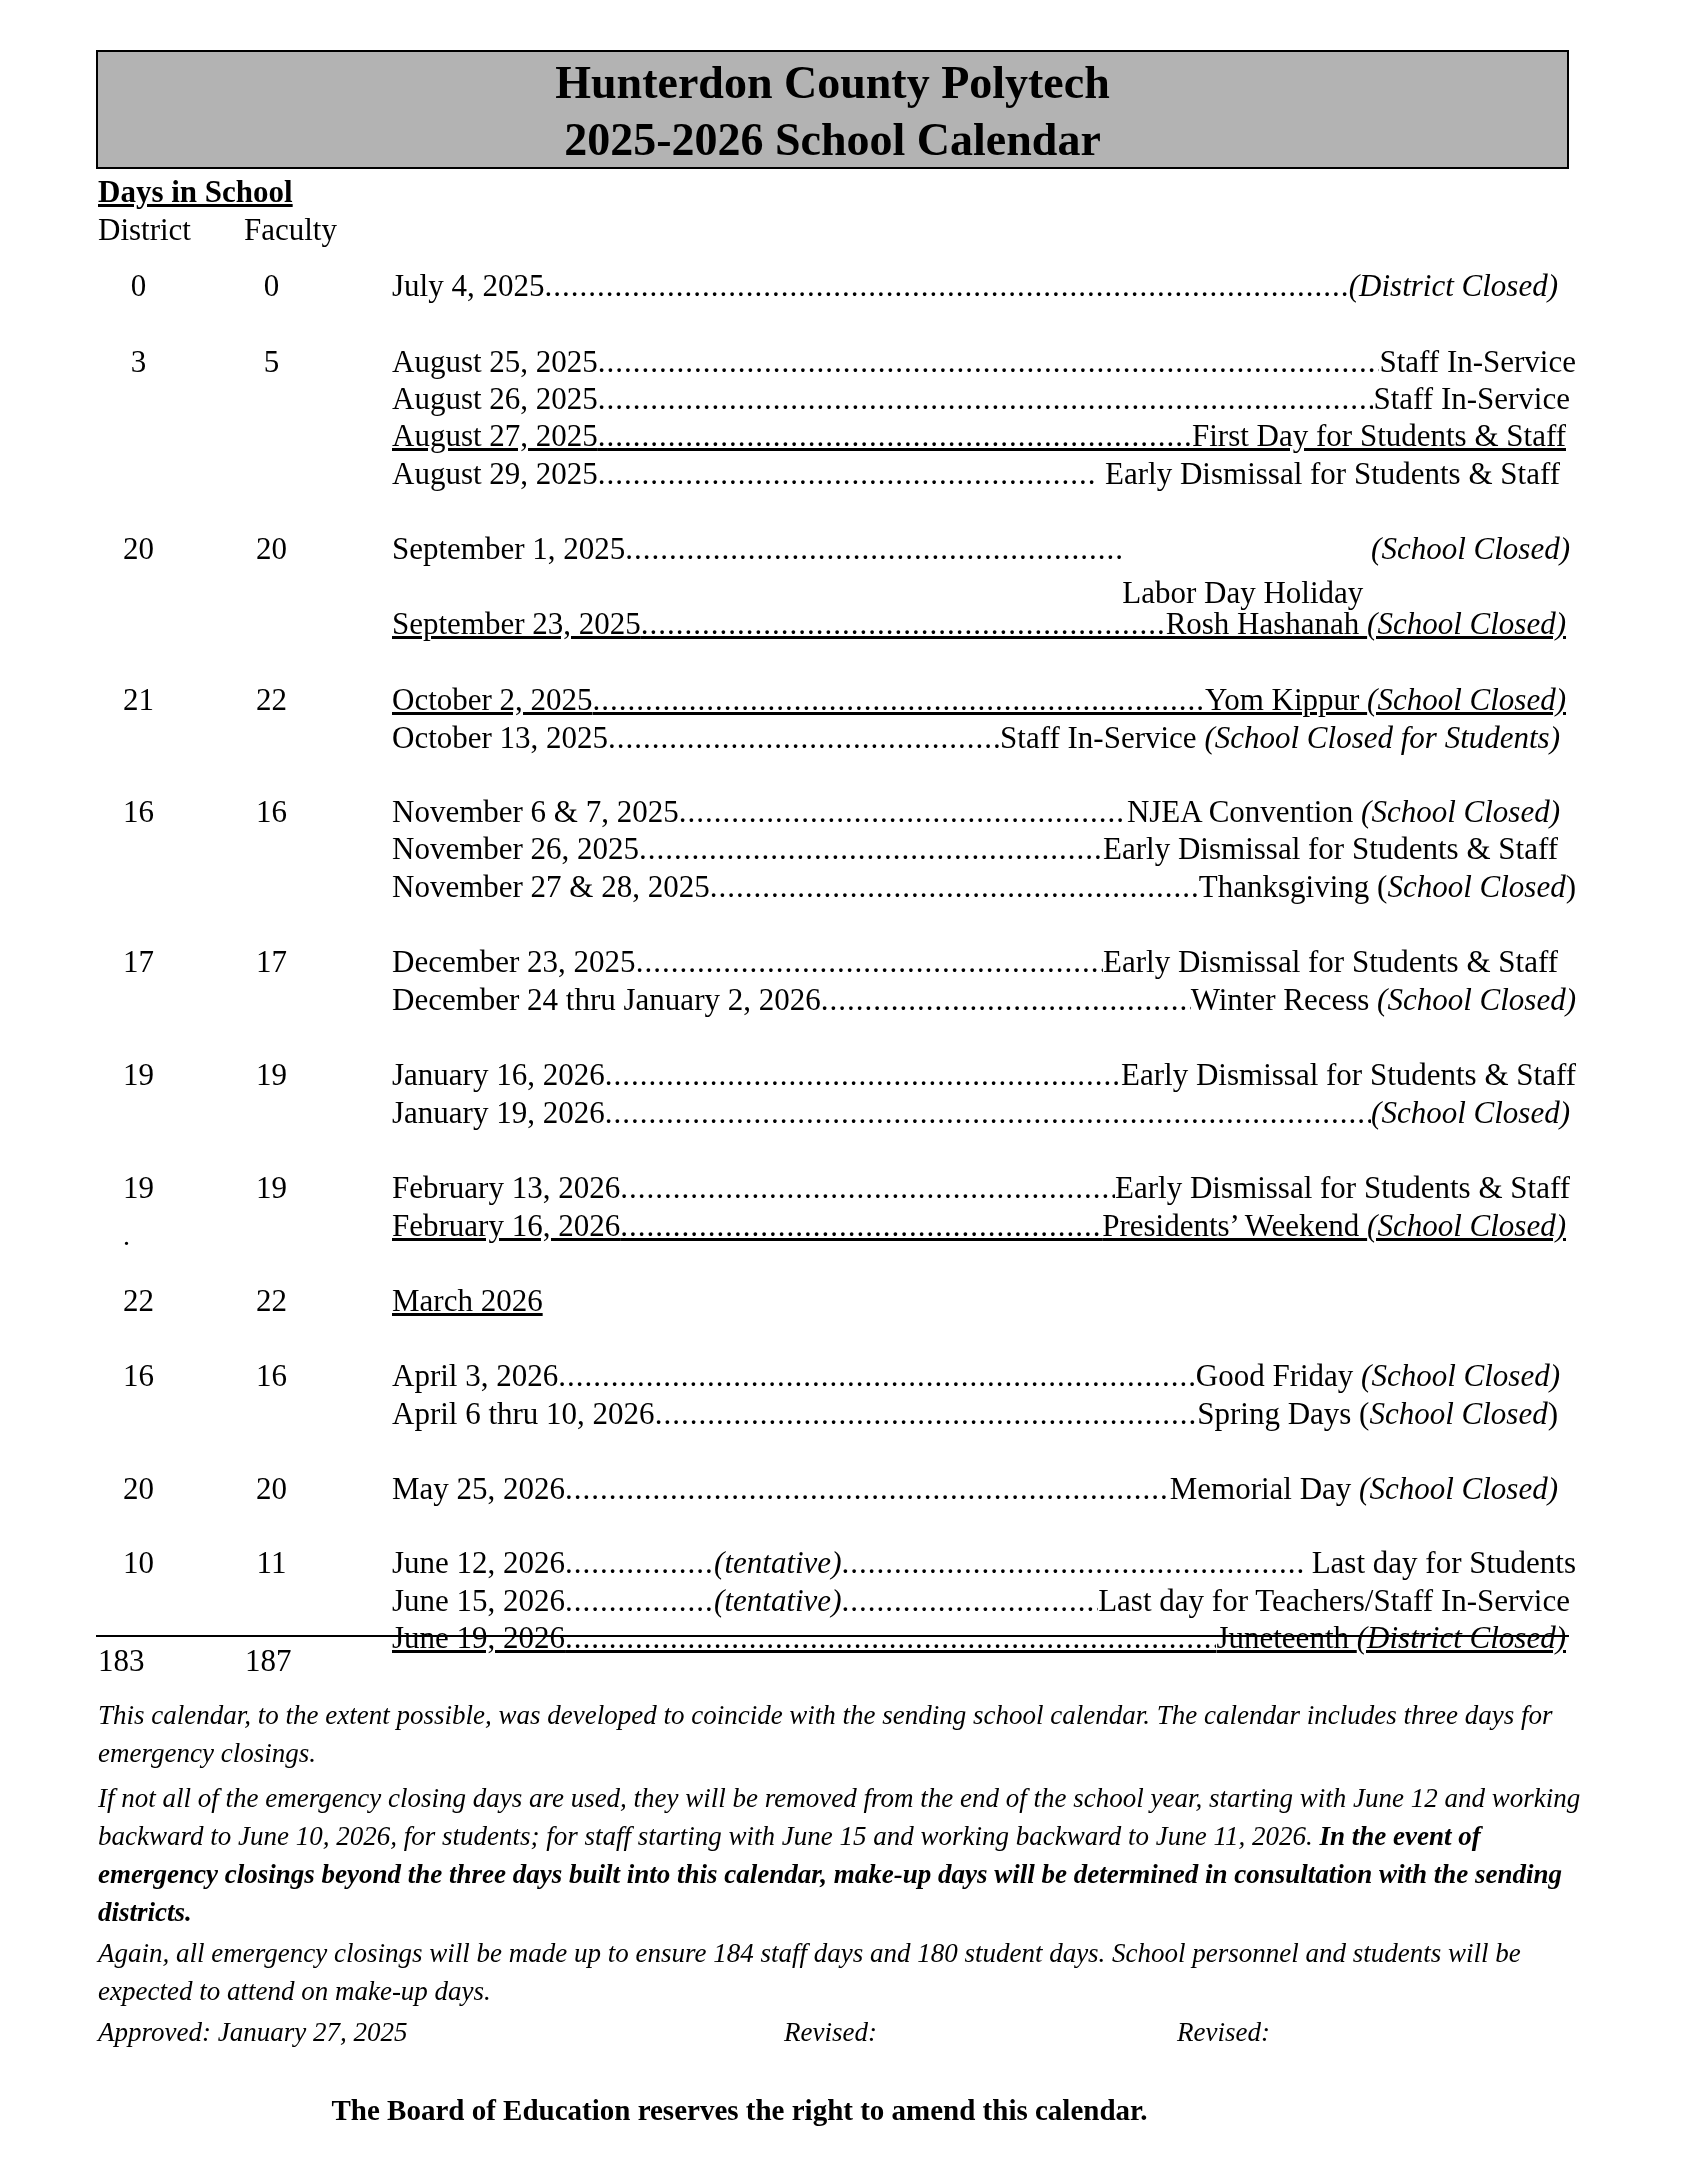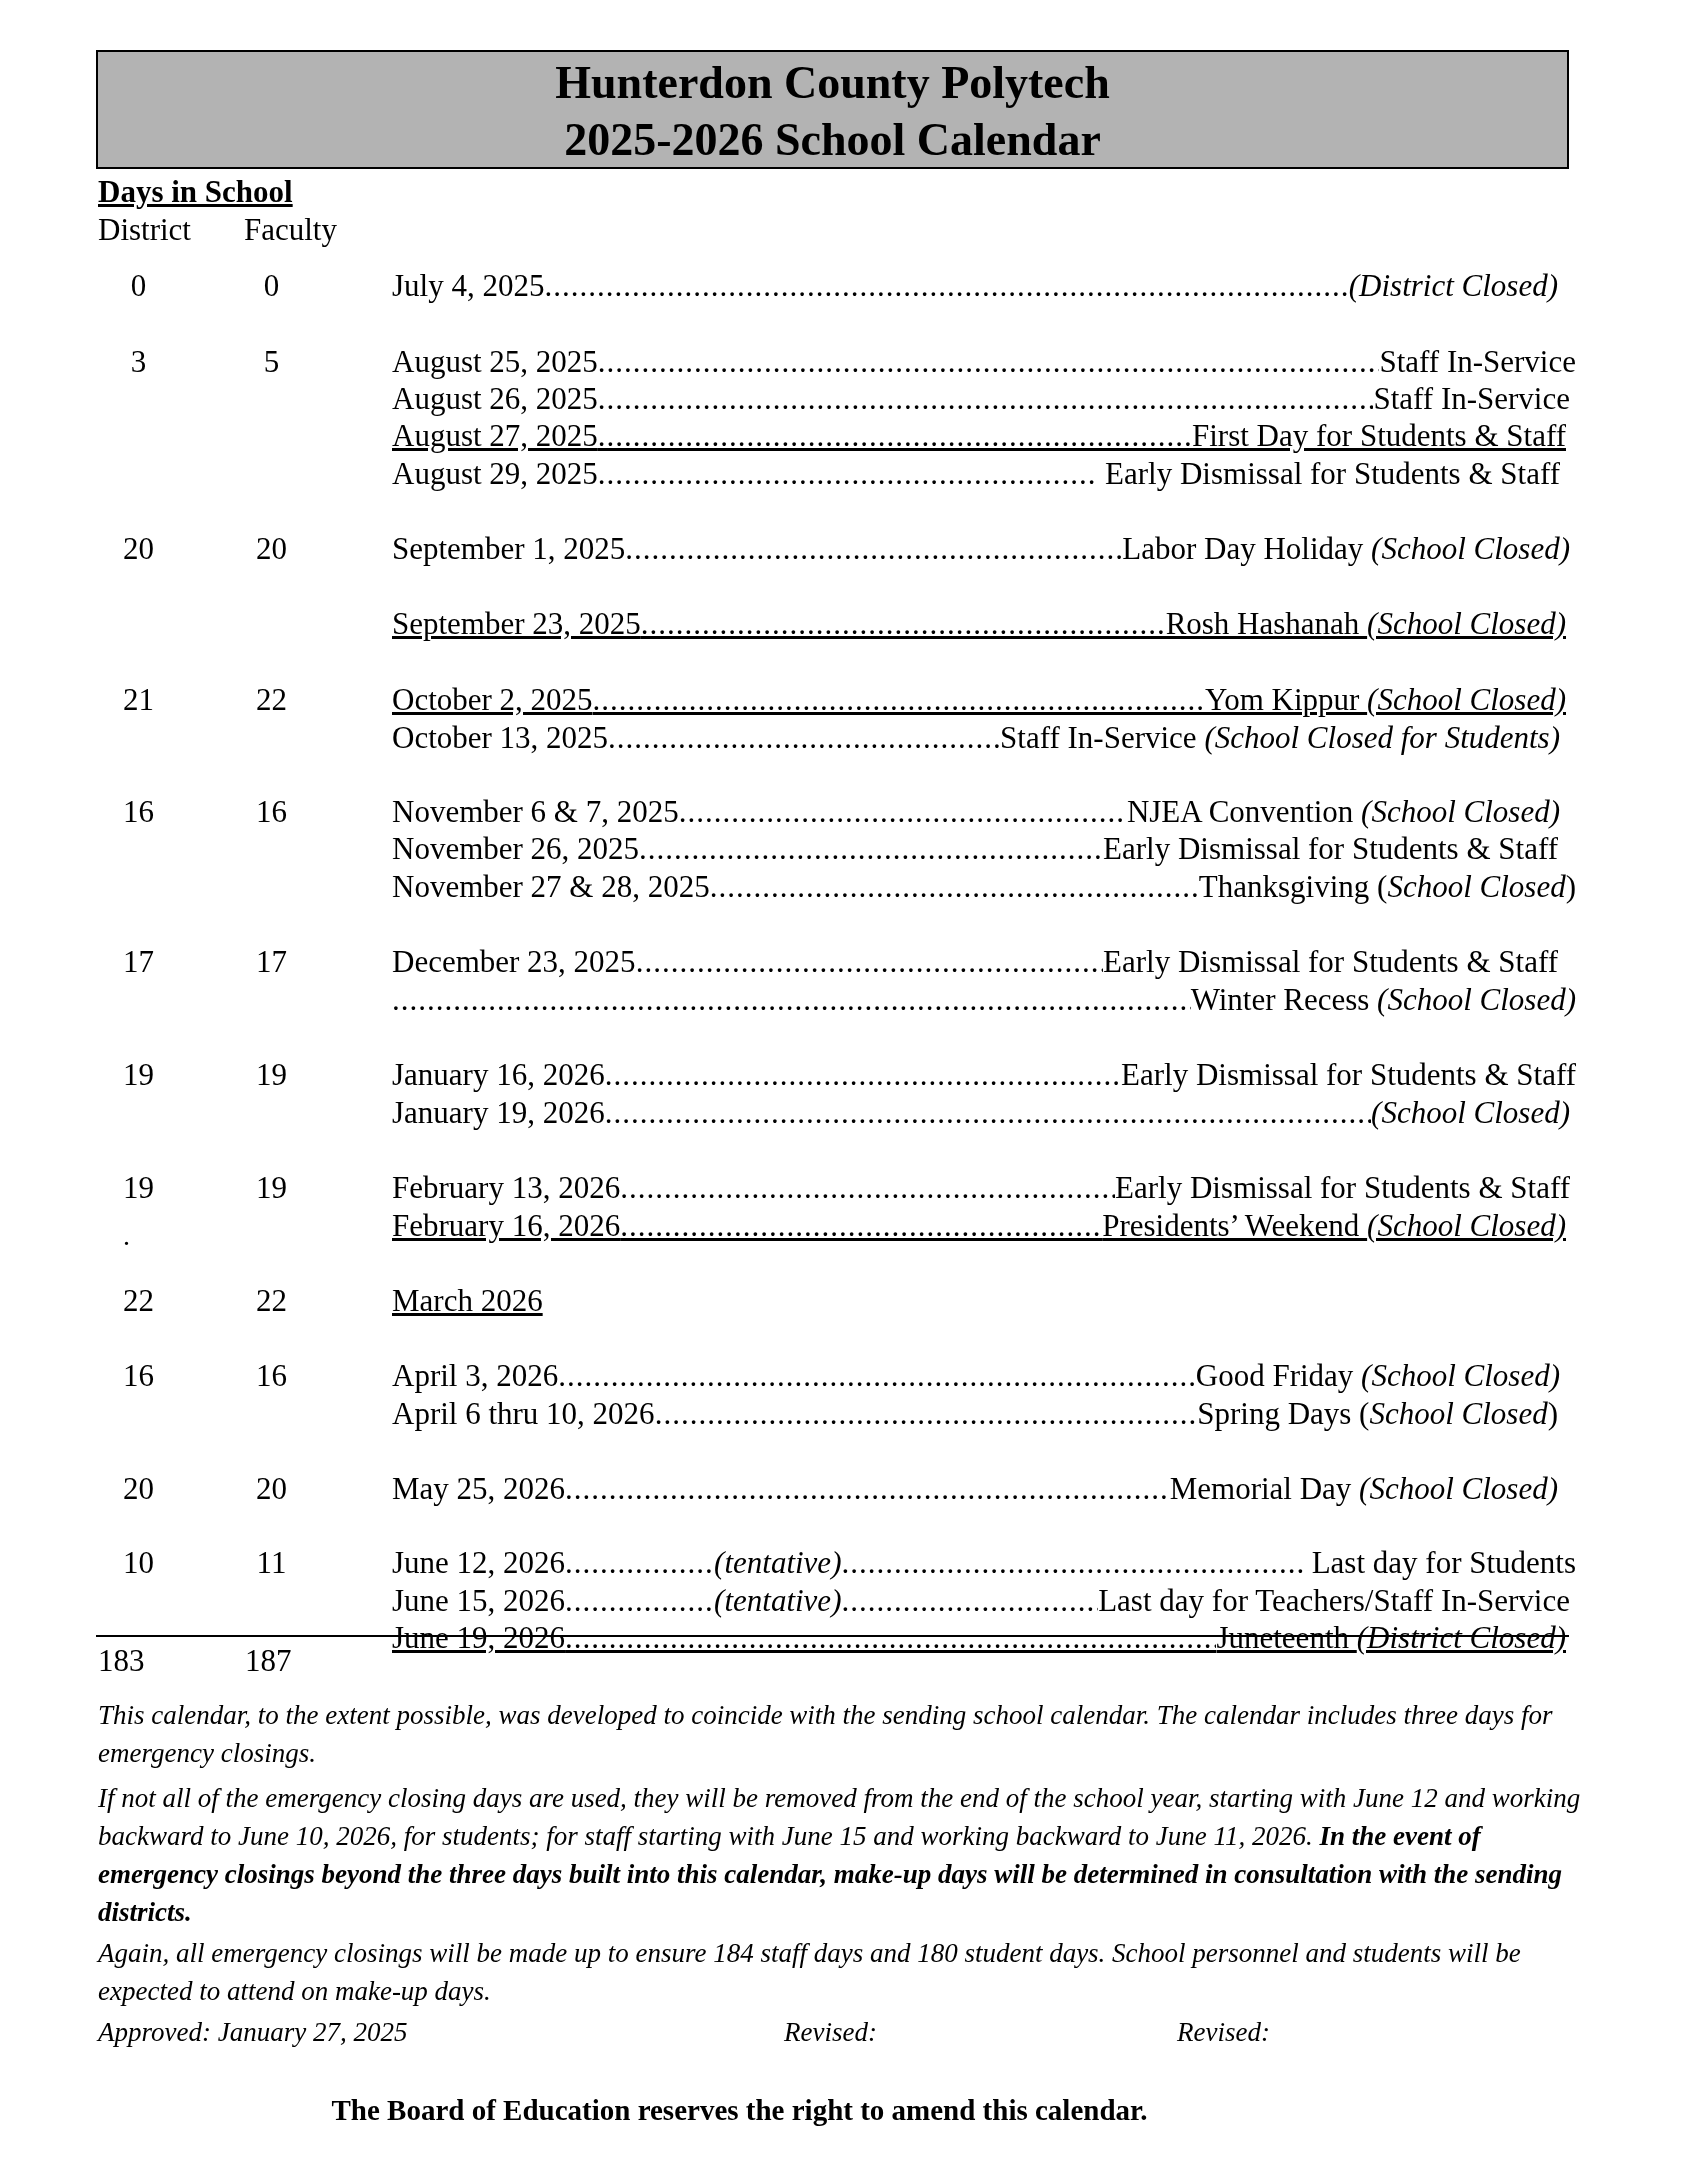--- a/index.html
+++ b/index.html
@@ -88,21 +88,21 @@
         <span class="leader"></span>
         <span class="desc" style="white-space: pre;"> Early Dismissal for Students &amp; Staff</span>
       </div>
     </div>
     <div class="row" style="top: 530px;">
       <span class="num s">20</span>
       <span class="num f">20</span>
       <div class="ev w3">
         <span class="date">September 1, 2025</span>
         <span class="leader"></span>
-        <span class="desc" style="white-space: pre;">Labor Day Holiday </span>
+        <span class="desc" style="white-space: pre; margin-top: 44px;">Labor Day Holiday </span>
         <span class="desc note">(School Closed)</span>
       </div>
     </div>
     <div class="row" style="top: 605px;">
       <div class="ev w4">
         <span class="date">September 23, 2025</span>
         <span class="leader"></span>
         <span class="desc" style="white-space: pre;">Rosh Hashanah </span>
         <span class="desc note">(School Closed)</span>
       </div>
@@ -155,20 +155,21 @@
       <span class="num s">17</span>
       <span class="num f">17</span>
       <div class="ev w1">
         <span class="date">December 23, 2025</span>
         <span class="leader"></span>
         <span class="desc" style="white-space: pre;">Early Dismissal for Students &amp; Staff</span>
       </div>
     </div>
     <div class="row" style="top: 981px;">
       <div class="ev w2">
+        <span class="date">December 24 thru January 2, 2026</span>
         <span class="leader"></span>
         <span class="desc" style="white-space: pre;">Winter Recess </span>
         <span class="desc note">(School Closed)</span>
       </div>
     </div>
     <div class="row" style="top: 1056px;">
       <span class="num s">19</span>
       <span class="num f">19</span>
       <div class="ev w2">
         <span class="date">January 16, 2026</span>

